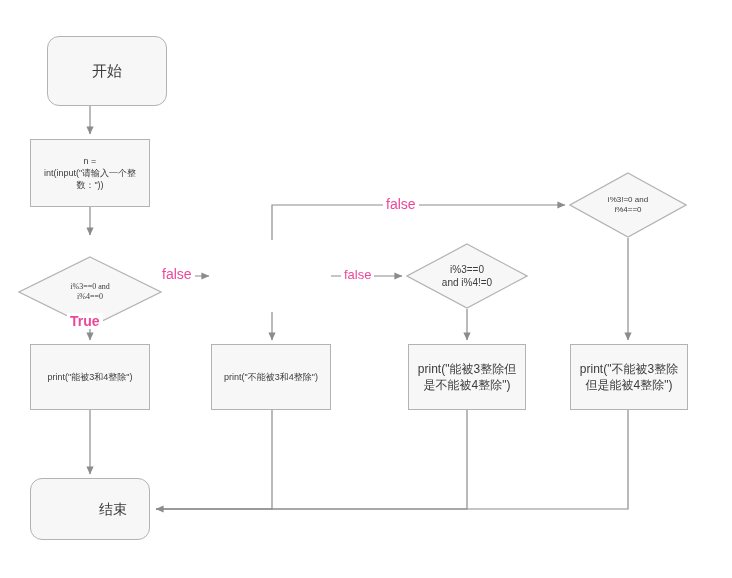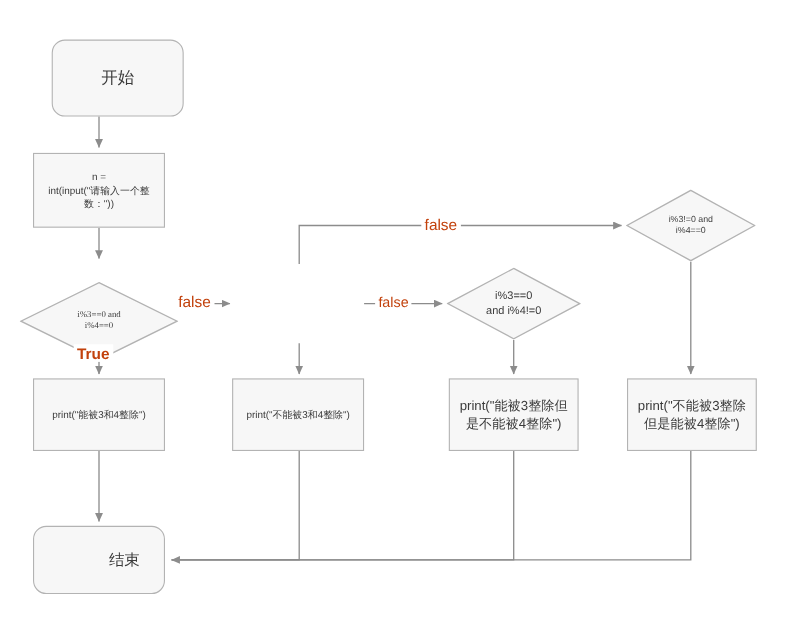--- a/index.html
+++ b/index.html
@@ -76,21 +76,21 @@
     text-align: center;
     color: #3b3b3b;
     line-height: 1.3;
     white-space: pre-line;
     pointer-events: none;
   }
 
   
   .edge-label {
     position: absolute;
-    color: #c2410c;
+    color: #ec4899;
     background: #ffffff;
     padding: 0 3px;
     white-space: nowrap;
     z-index: 3;
   }
 
   
   .t-start   { font-size: 15px; }
   .t-input   { font-size: 9px; }
   .t-dec-sm  { font-size: 8px; }

